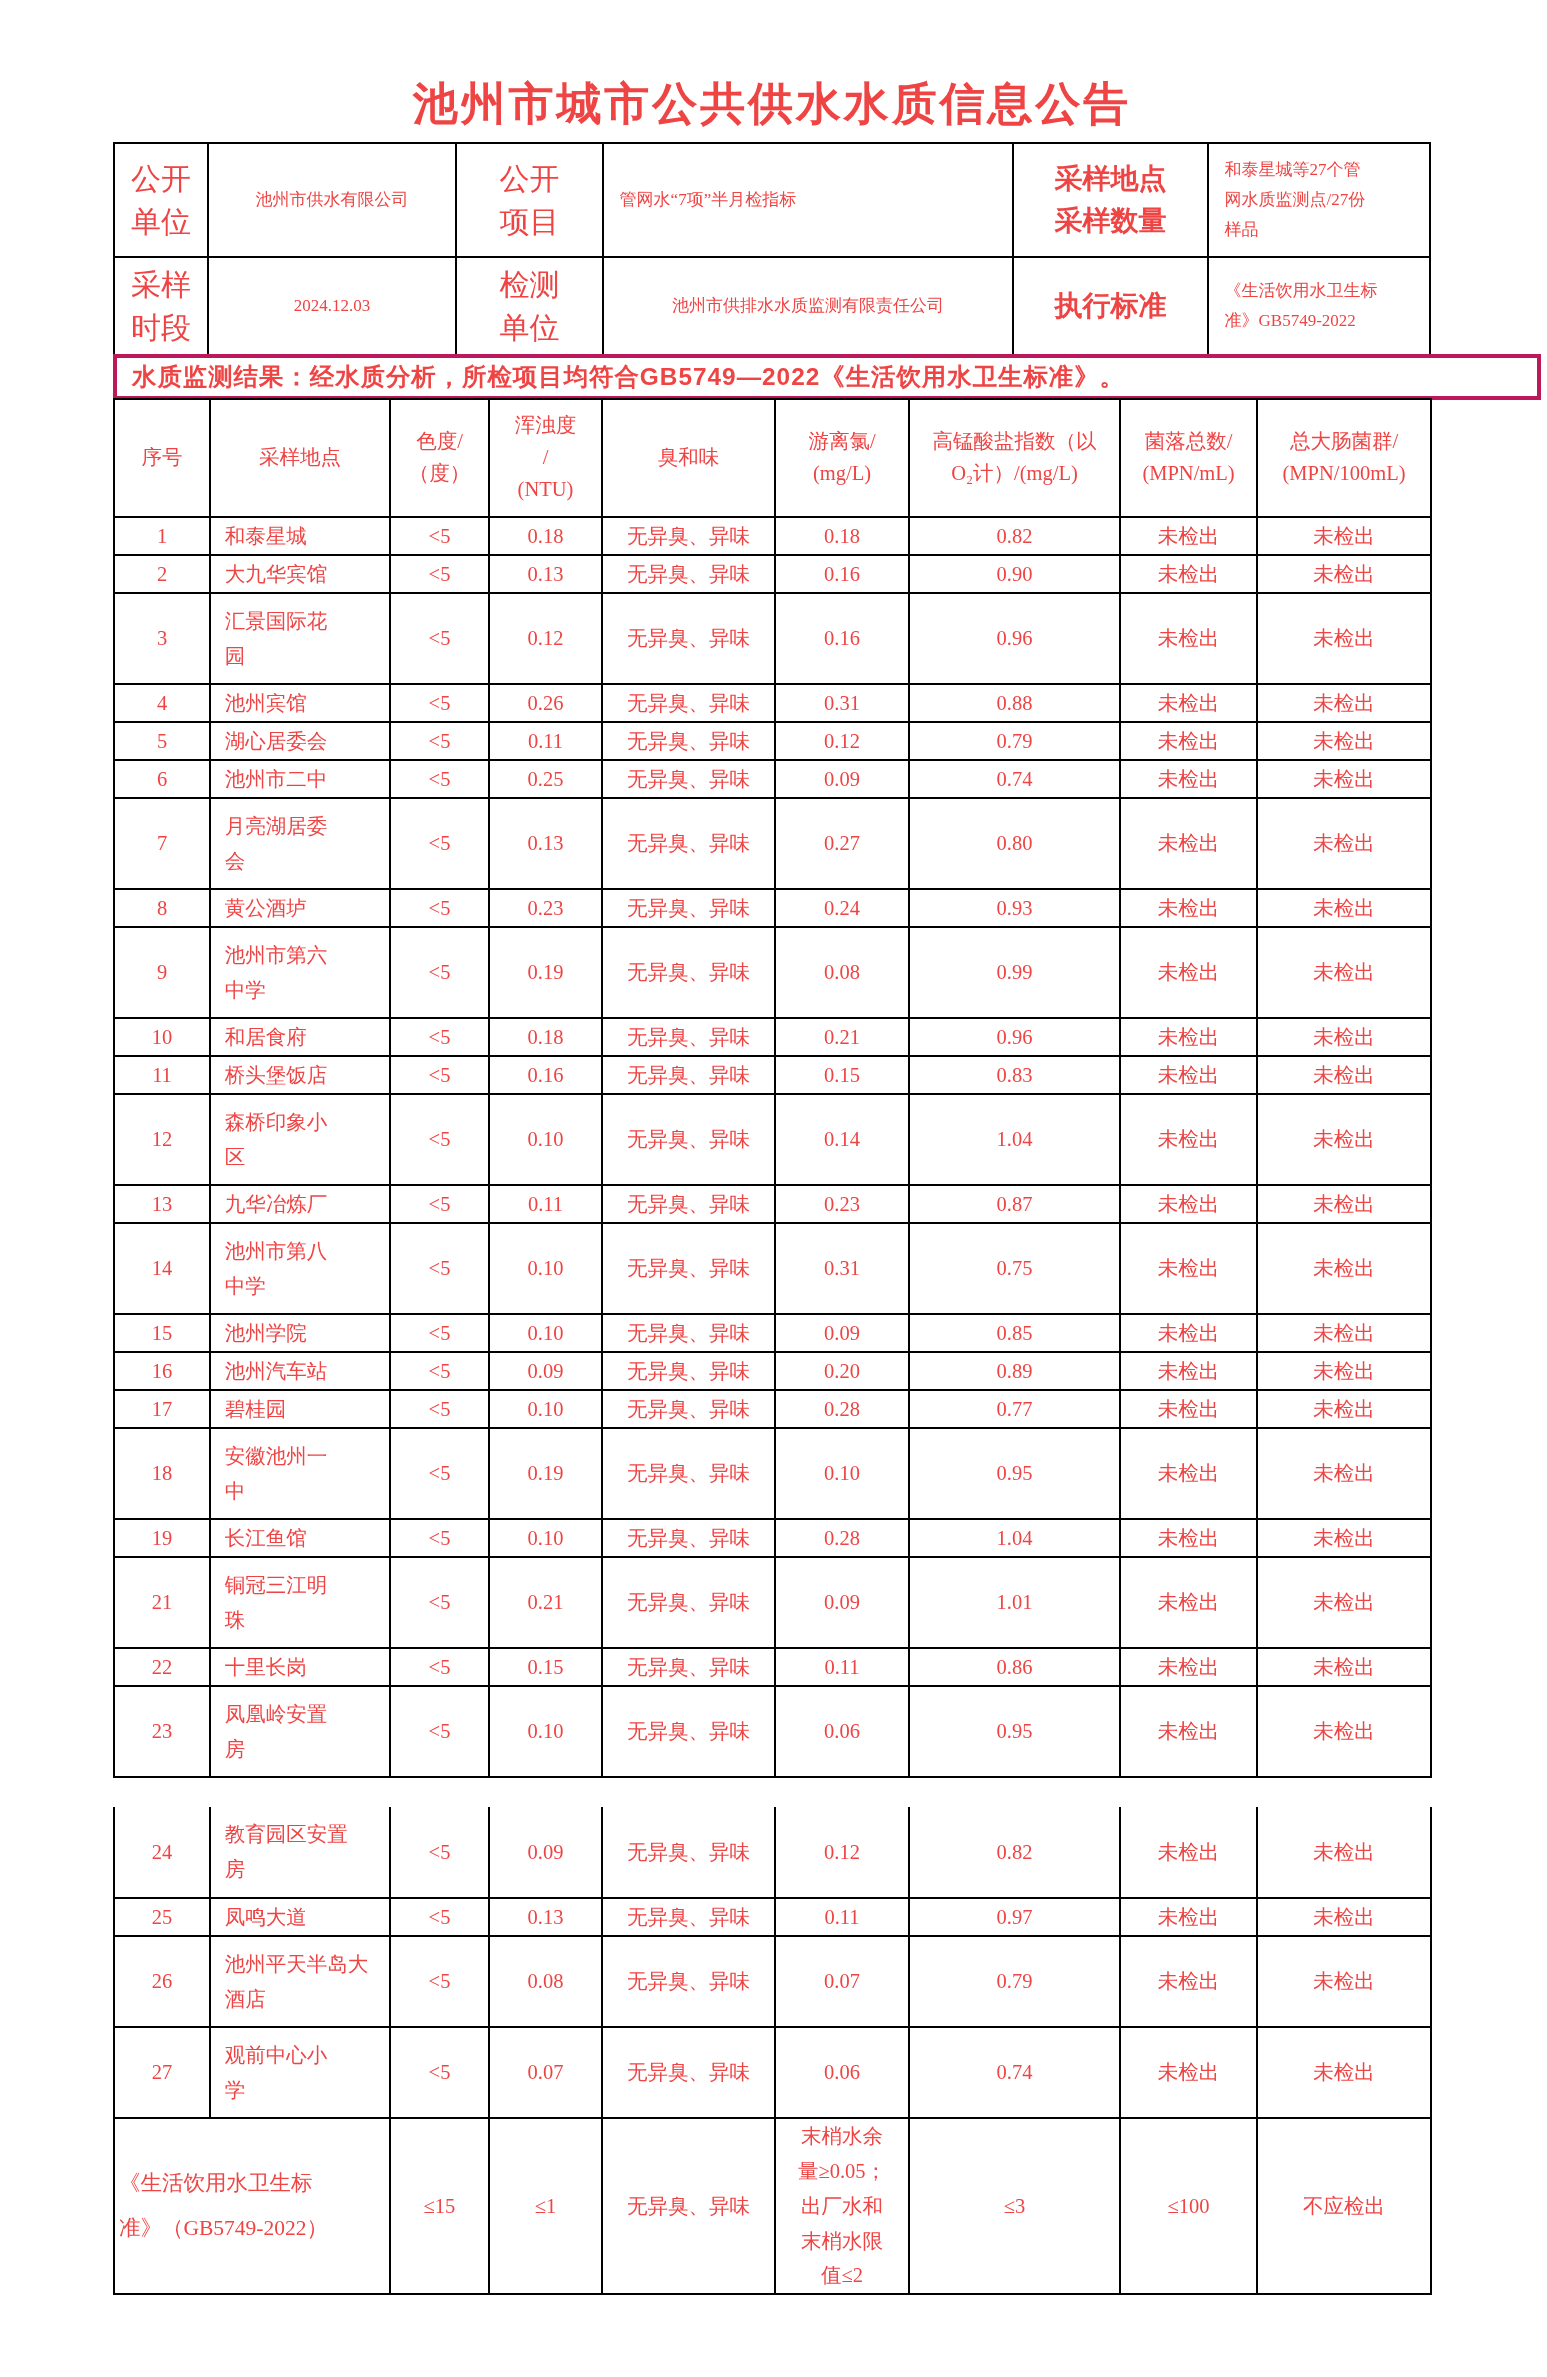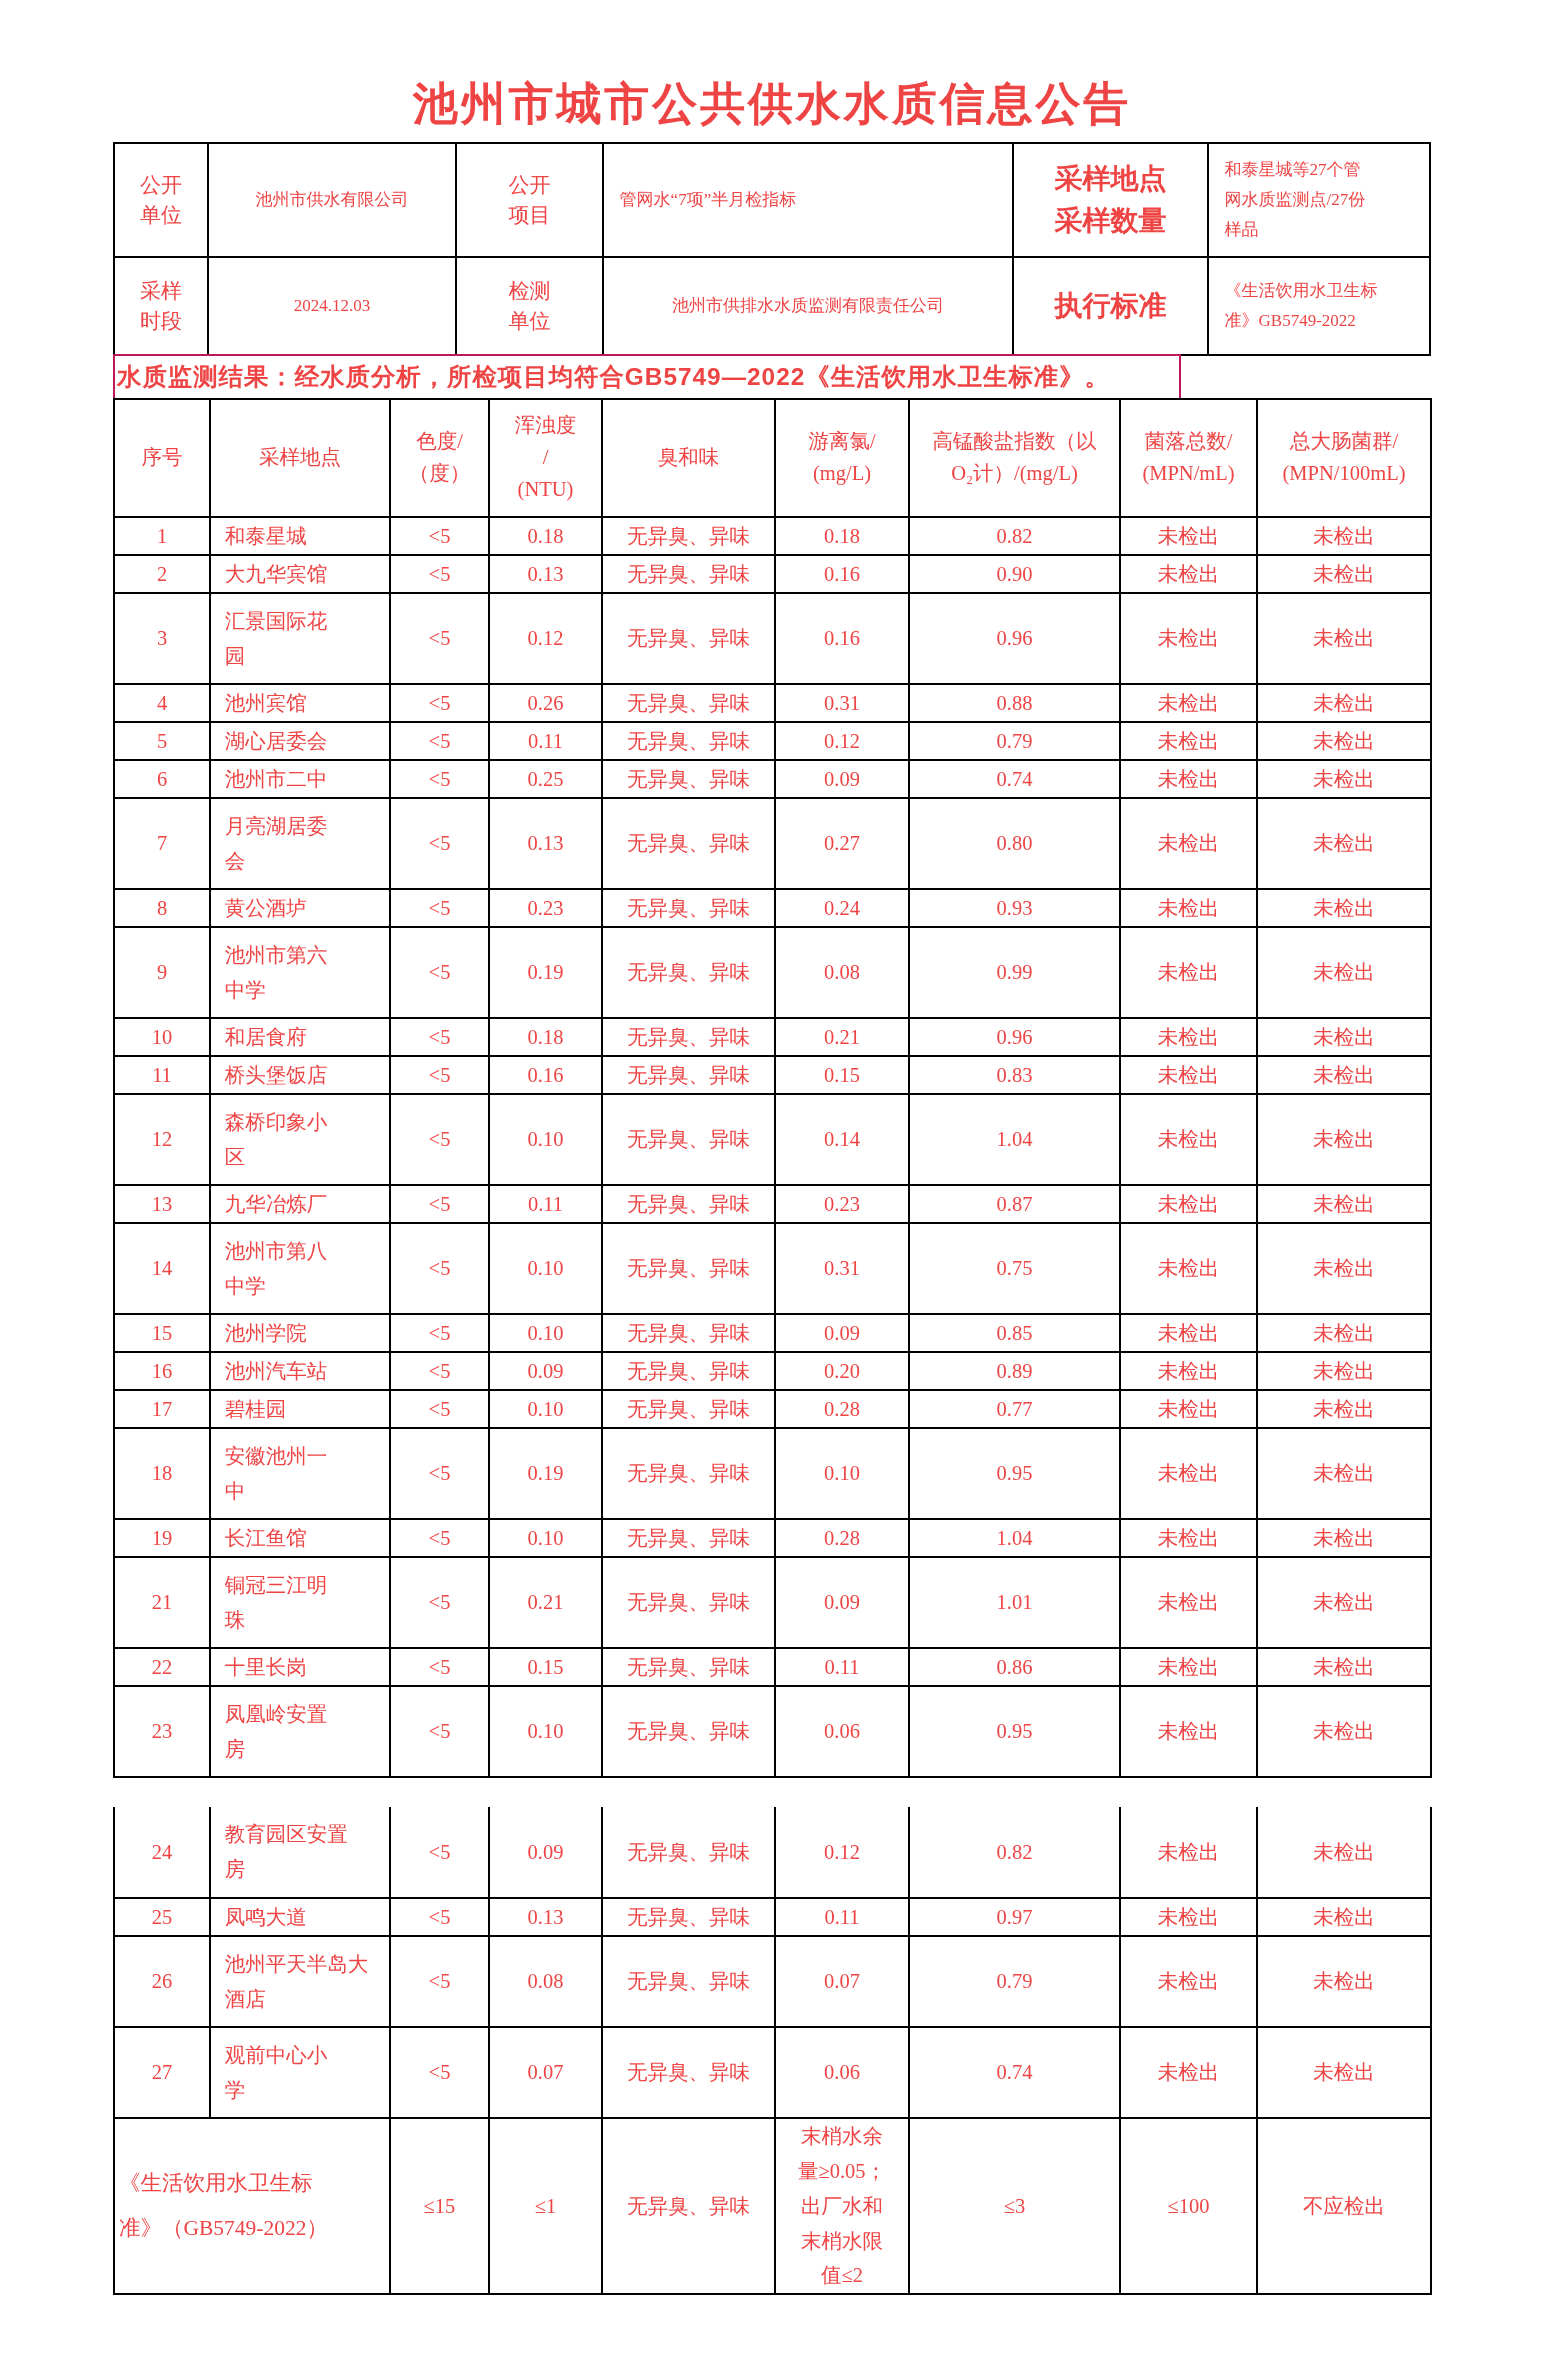--- a/index.html
+++ b/index.html
@@ -21,39 +21,39 @@
   td, th {
     border:2px solid #000; padding:0 3.9px; vertical-align:middle;
     white-space:pre-line; overflow:hidden;
   }
 
   
   .info tr.r1 { height:114px; }
   .info tr.r2 { height:98px;border-radius:9px; }
   .info .lbl {
     font-family:Liberation Sans, sans-serif;
-    font-size:21px; line-height:1.45; text-align:center;
+    font-size:30px; line-height:1.45; text-align:center;
   }
   .info .lbl-strong {
     font-family:"Liberation Sans", sans-serif;
     font-size:28px; font-weight:700; line-height:1.5; text-align:center;
   }
   .info .val {
     font-family:Liberation Serif, serif;
     font-size:17px; line-height:1.75; text-align:center;
   }
   .info .val.left { text-align:left; padding-left:15.6px; padding-right:7.8px; }
 
   
   .notice {
-    width:1068px; border:2px solid #be185d; margin-top:-2px;
+    width:1428px; border:4px solid #be185d; margin-top:-2px;
     height:46px; display:flex; align-items:center;
     font-family:"Liberation Sans", sans-serif;
     font-weight:700; font-size:24.4px; letter-spacing:1px;
-    padding-left:2px;
+    padding-left:15px;
   }
 
   
   .main { margin-top:-2px; }
   .main th {
     font-family:"Liberation Serif", serif;
     font-weight:400; font-size:20.5px; line-height:1.55;
     text-align:center; height:118px;
   }
   .main td, .main2 td {

